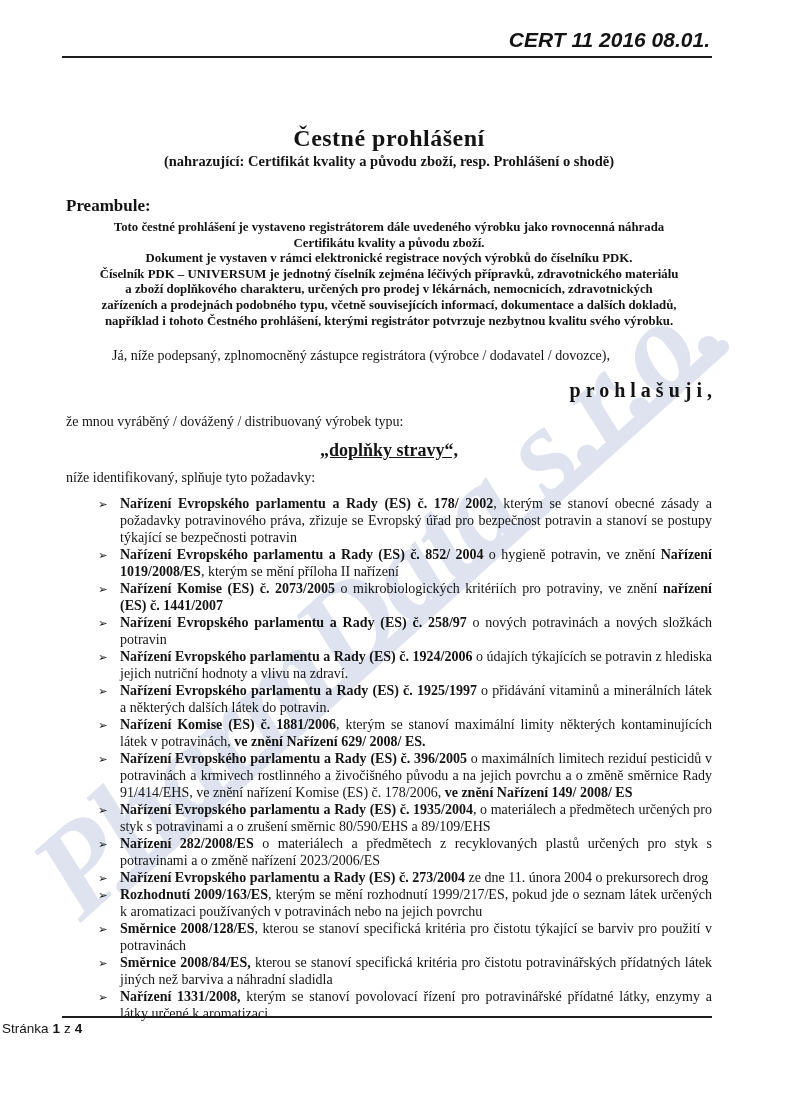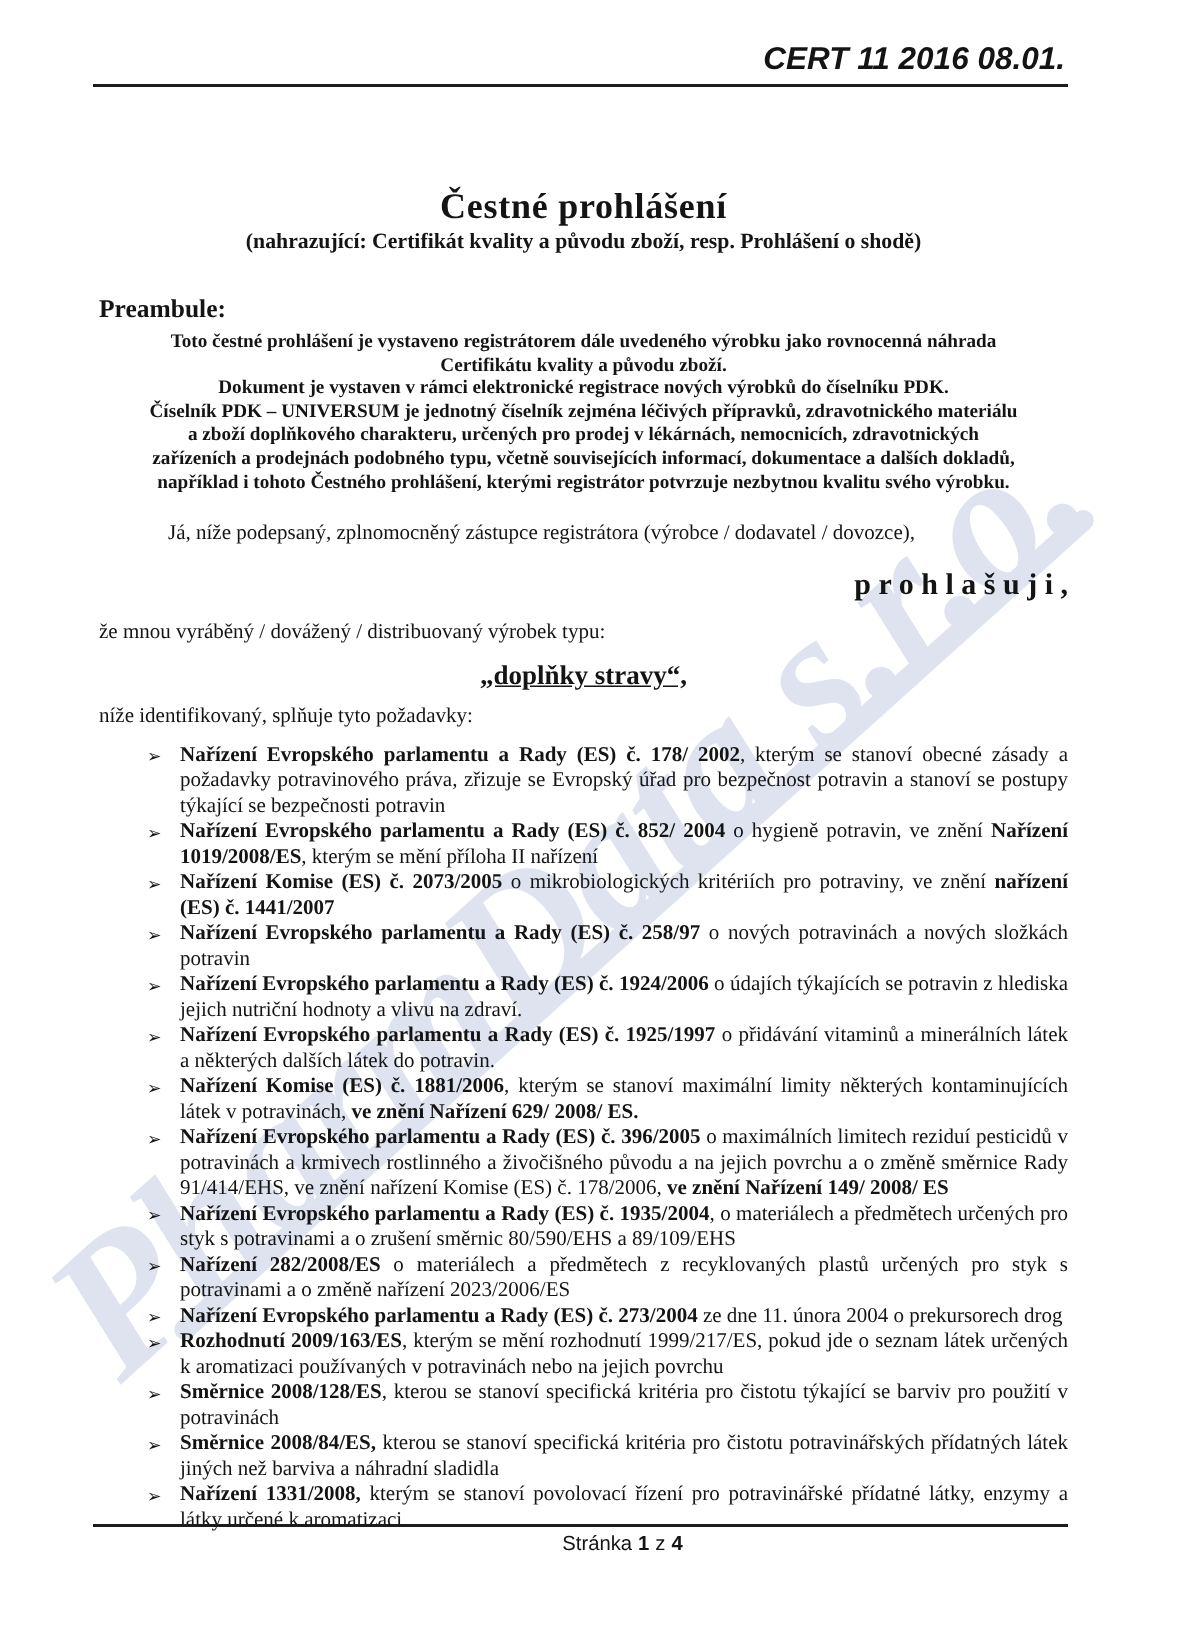--- a/index.html
+++ b/index.html
@@ -126,25 +126,24 @@
   }
 
   
   .footer-rule {
     position:absolute; top:1016px; left:62px; right:88px;
     border-top:2px solid #1c1c1c;
     z-index:2;
   }
   .page-footer {
     position:absolute; top:1021px; left:0; right:0;
-    text-align:center;
+    text-align:left;
     font-family:"Liberation Sans", sans-serif;
     font-size:13.5px;
     z-index:2;
-    padding-left:30px;
   }
   .page-footer span { margin:0 2px; }
   .page-footer .bold { font-weight:bold; }
 </style>
 </head>
 <body>
 
 <div class="watermark-underline" style="background: rgb(222, 227, 239);"></div>
 <div class="watermark-text" style="color: rgb(222, 227, 239);">PharmData s.r.o.</div>
 

